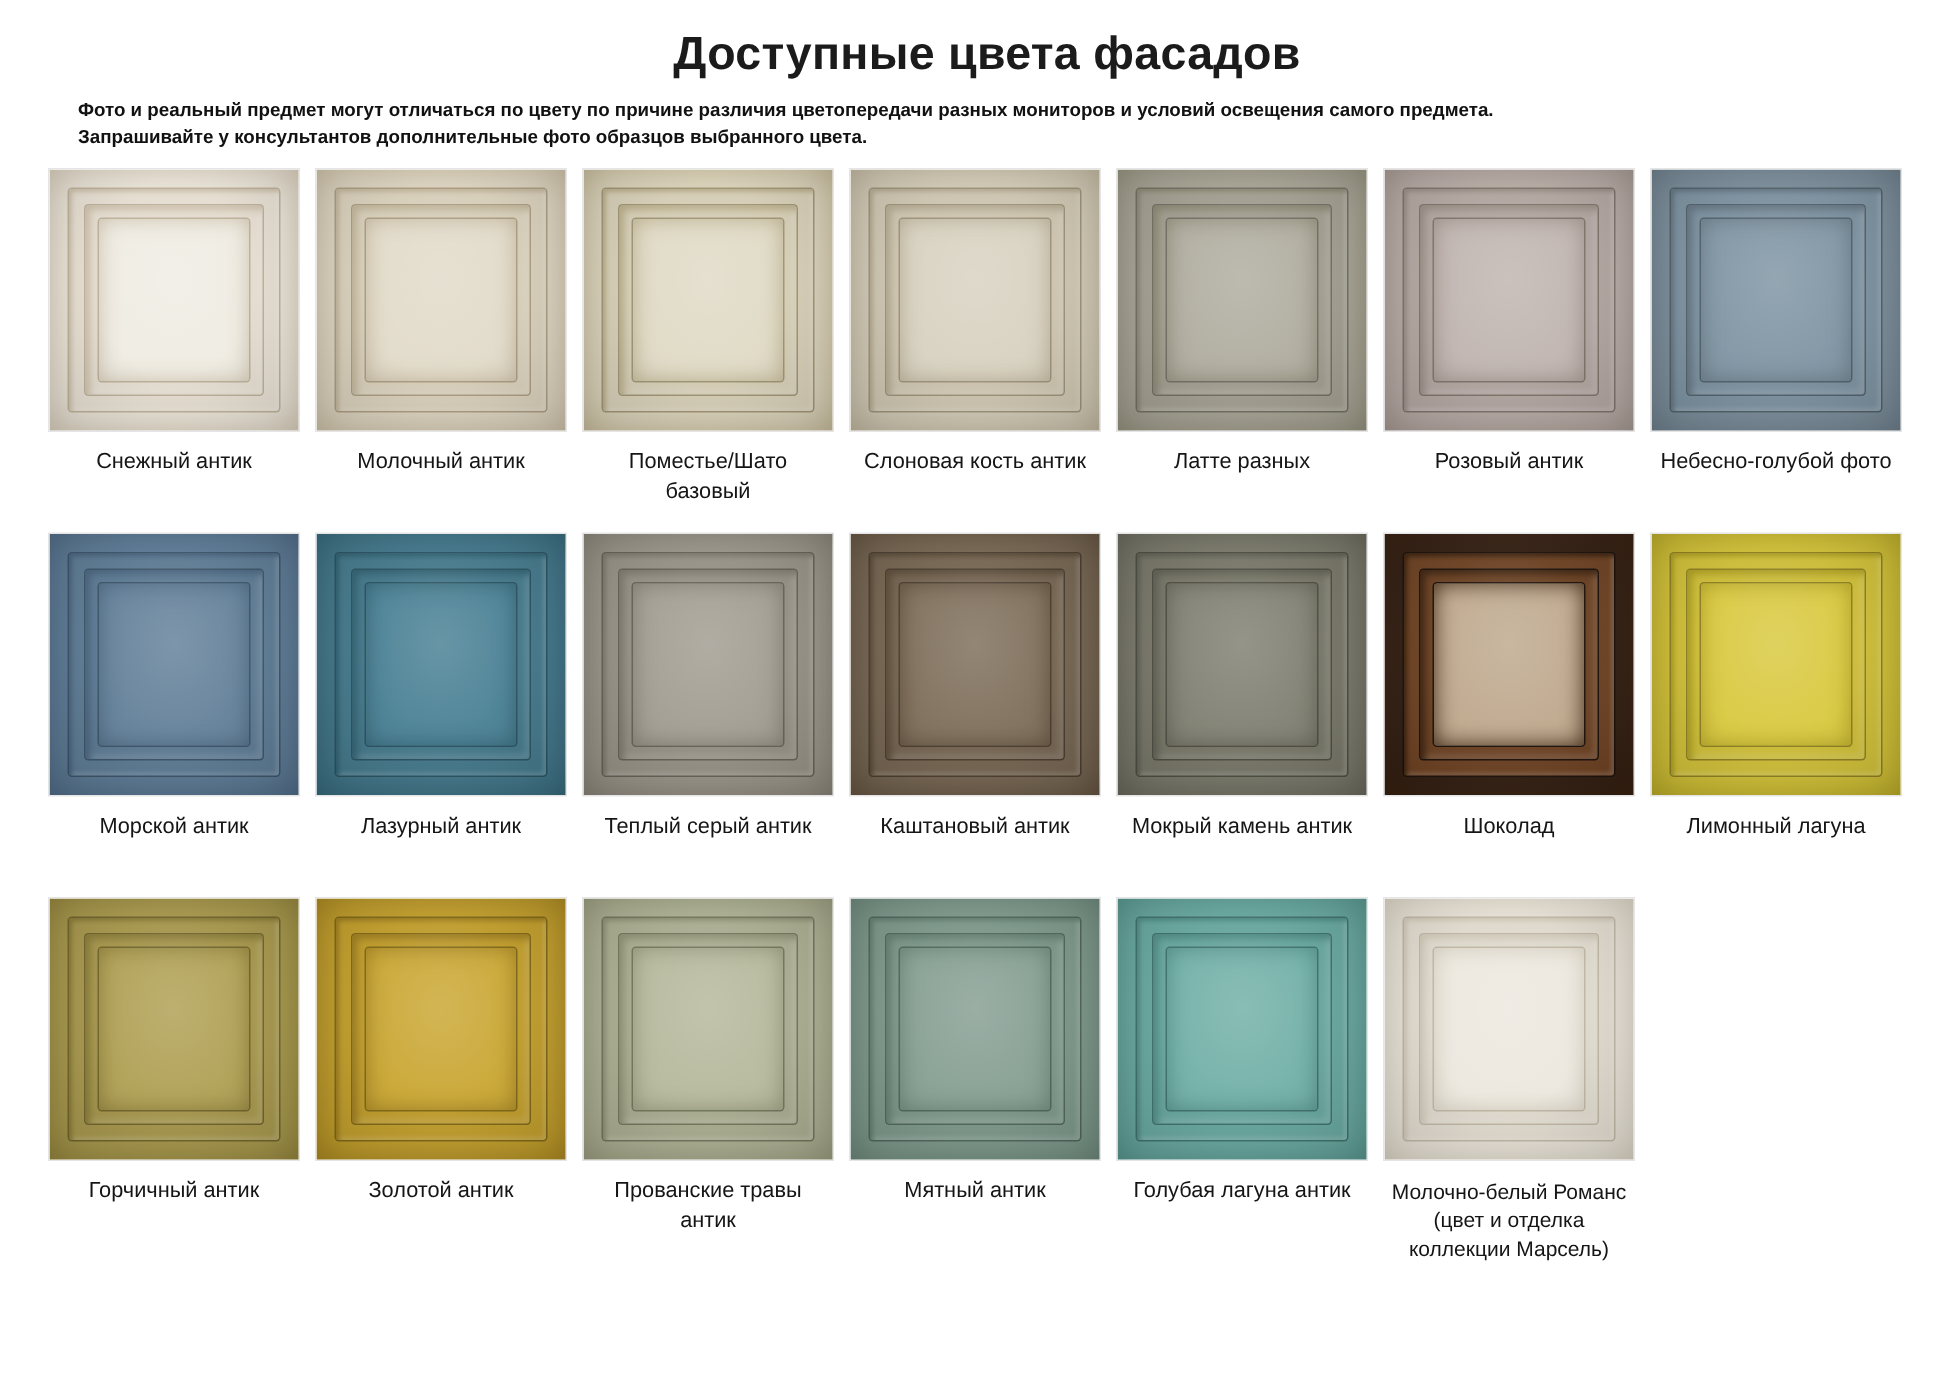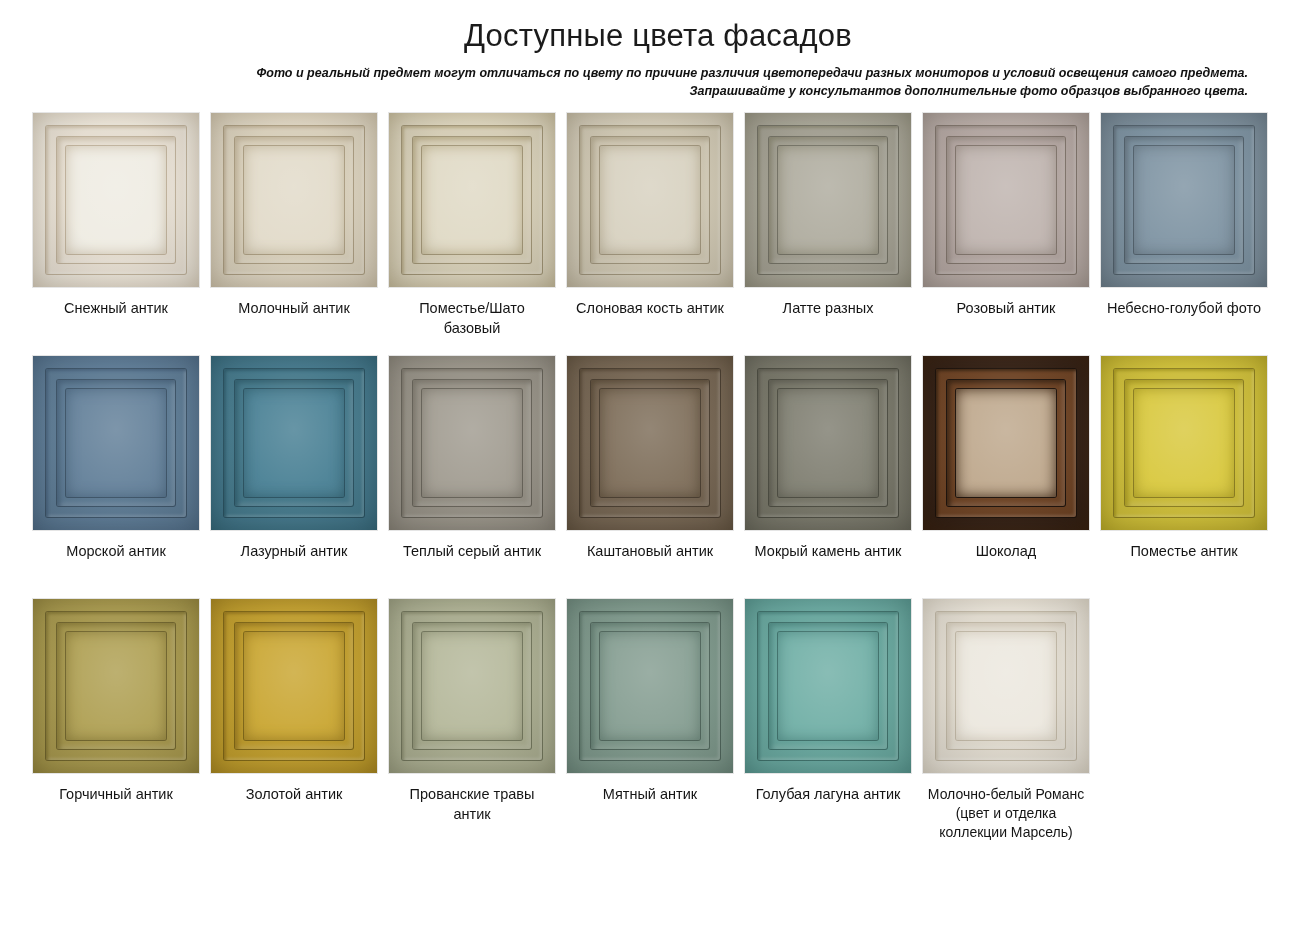--- a/index.html
+++ b/index.html
@@ -12,33 +12,32 @@
     overflow: hidden;
   }
   .page {
     position: relative;
     width: 1300px; height: 931px;
     padding: 0;
   }
   .title {
     text-align: center;
     font-size: 31px;
-    font-weight: 400;
+    font-weight: 700;
     letter-spacing: .2px;
     margin: 18px 0 10px 16px;
     color: #1b1b1b;
   }
   .disclaimer {
-    text-align: right;
+    text-align: left;
     font-size: 12.5px;
     font-weight: bold;
     line-height: 1.45;
     color: #111;
     margin: 0 52px 12px 52px;
-    font-style: italic;
   }
   .grid {
     display: grid;
     grid-template-columns: repeat(7, 1fr);
     column-gap: 10px;
     row-gap: 0px;
     padding: 0 32px;
   }
   .cell {
     display: flex;
@@ -263,21 +262,21 @@
       <div class="cell">
         <div class="swatch">
           <div class="door">
             <div class="frame" style="background: rgb(210, 194, 58); box-shadow: rgb(168, 153, 31) 0px 0px 26px inset;"></div>
             <div class="bevel-out" style="background: rgb(203, 187, 54); box-shadow: rgb(168, 153, 31) 2px 2px 3px inset, rgba(255, 255, 255, 0.16) -2px -2px 3px inset, rgb(138, 124, 29) 0px 0px 0px 1px;"></div>
             <div class="bevel-in" style="background: rgb(203, 187, 54); box-shadow: rgb(168, 153, 31) 3px 3px 5px inset, rgba(255, 255, 255, 0.14) -3px -3px 4px inset, rgb(138, 124, 29) 0px 0px 0px 1px;"></div>
             <div class="panel" style="background: rgb(217, 201, 64); box-shadow: rgb(168, 153, 31) 0px 0px 14px inset, rgb(138, 124, 29) 0px 0px 0px 1px;"></div>
             <div class="sheen" style="background: radial-gradient(at 50% 42%, rgba(255, 255, 255, 0.16) 0%, rgba(255, 255, 255, 0.04) 45%, rgba(0, 0, 0, 0.12) 100%);"></div>
           </div>
         </div>
-        <div class="label">Поместье антик</div>
+        <div class="label">Лимонный лагуна</div>
       </div>
       <div class="cell">
         <div class="swatch">
           <div class="door">
             <div class="frame" style="background: rgb(169, 154, 78); box-shadow: rgb(133, 119, 52) 0px 0px 26px inset;"></div>
             <div class="bevel-out" style="background: rgb(163, 148, 74); box-shadow: rgb(133, 119, 52) 2px 2px 3px inset, rgba(255, 255, 255, 0.16) -2px -2px 3px inset, rgb(109, 97, 41) 0px 0px 0px 1px;"></div>
             <div class="bevel-in" style="background: rgb(163, 148, 74); box-shadow: rgb(133, 119, 52) 3px 3px 5px inset, rgba(255, 255, 255, 0.14) -3px -3px 4px inset, rgb(109, 97, 41) 0px 0px 0px 1px;"></div>
             <div class="panel" style="background: rgb(176, 161, 85); box-shadow: rgb(133, 119, 52) 0px 0px 14px inset, rgb(109, 97, 41) 0px 0px 0px 1px;"></div>
             <div class="sheen" style="background: radial-gradient(at 50% 42%, rgba(255, 255, 255, 0.16) 0%, rgba(255, 255, 255, 0.04) 45%, rgba(0, 0, 0, 0.12) 100%);"></div>
           </div>

